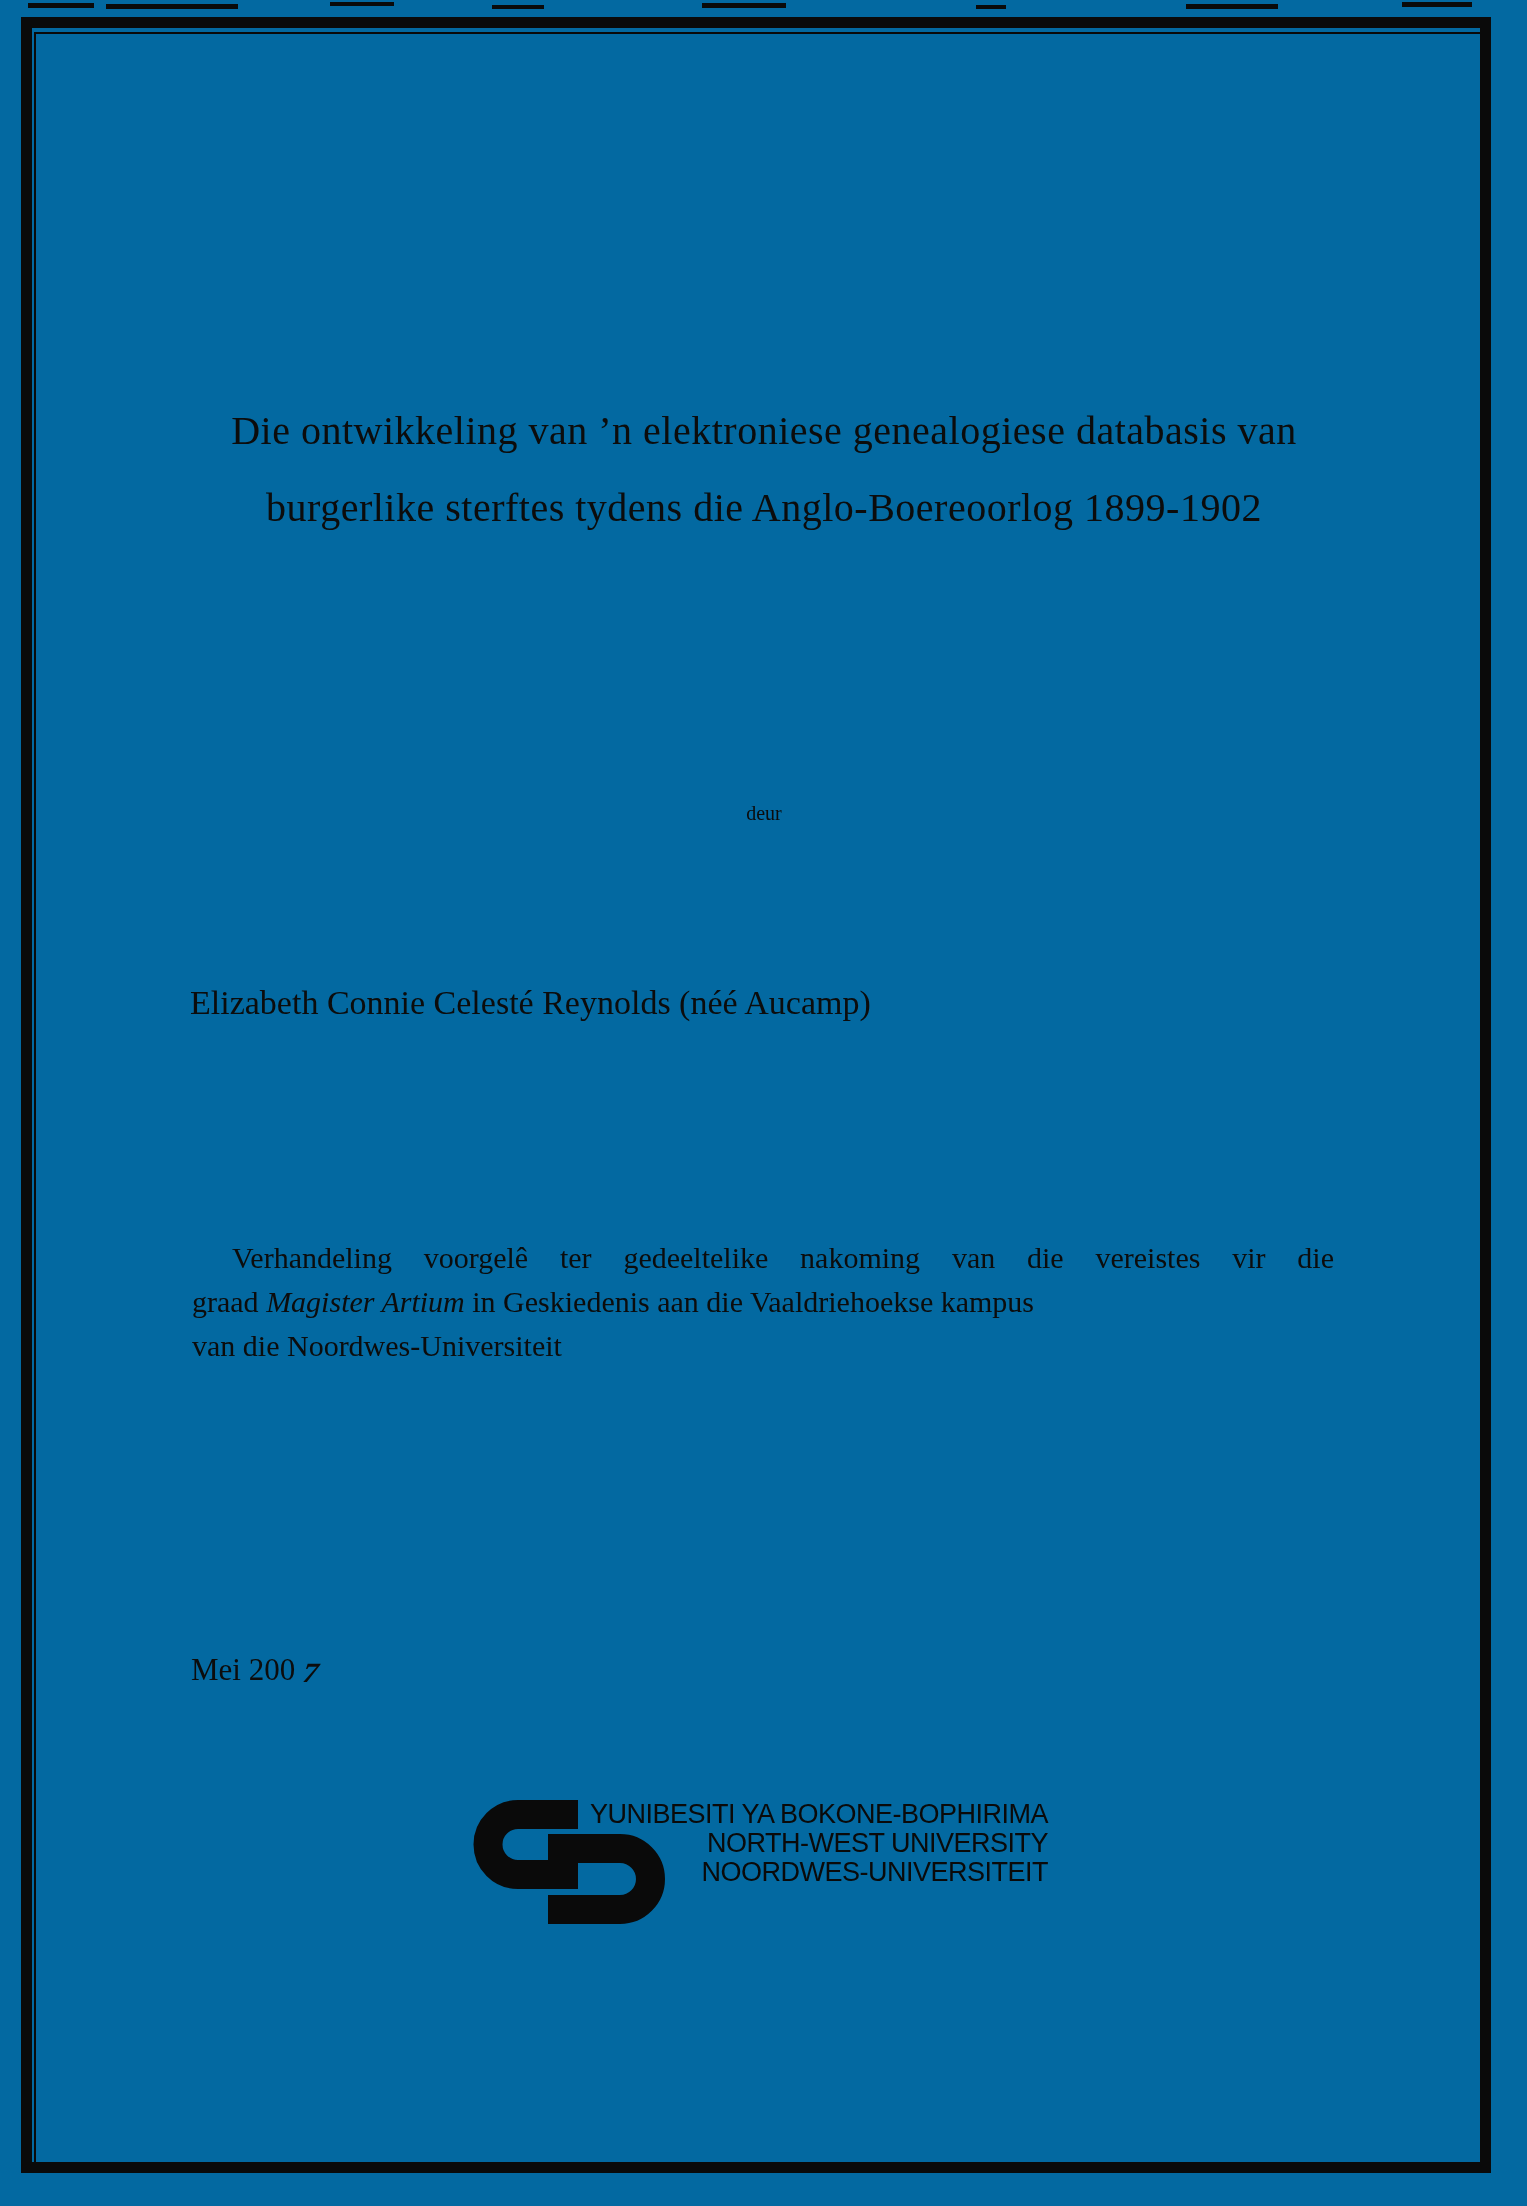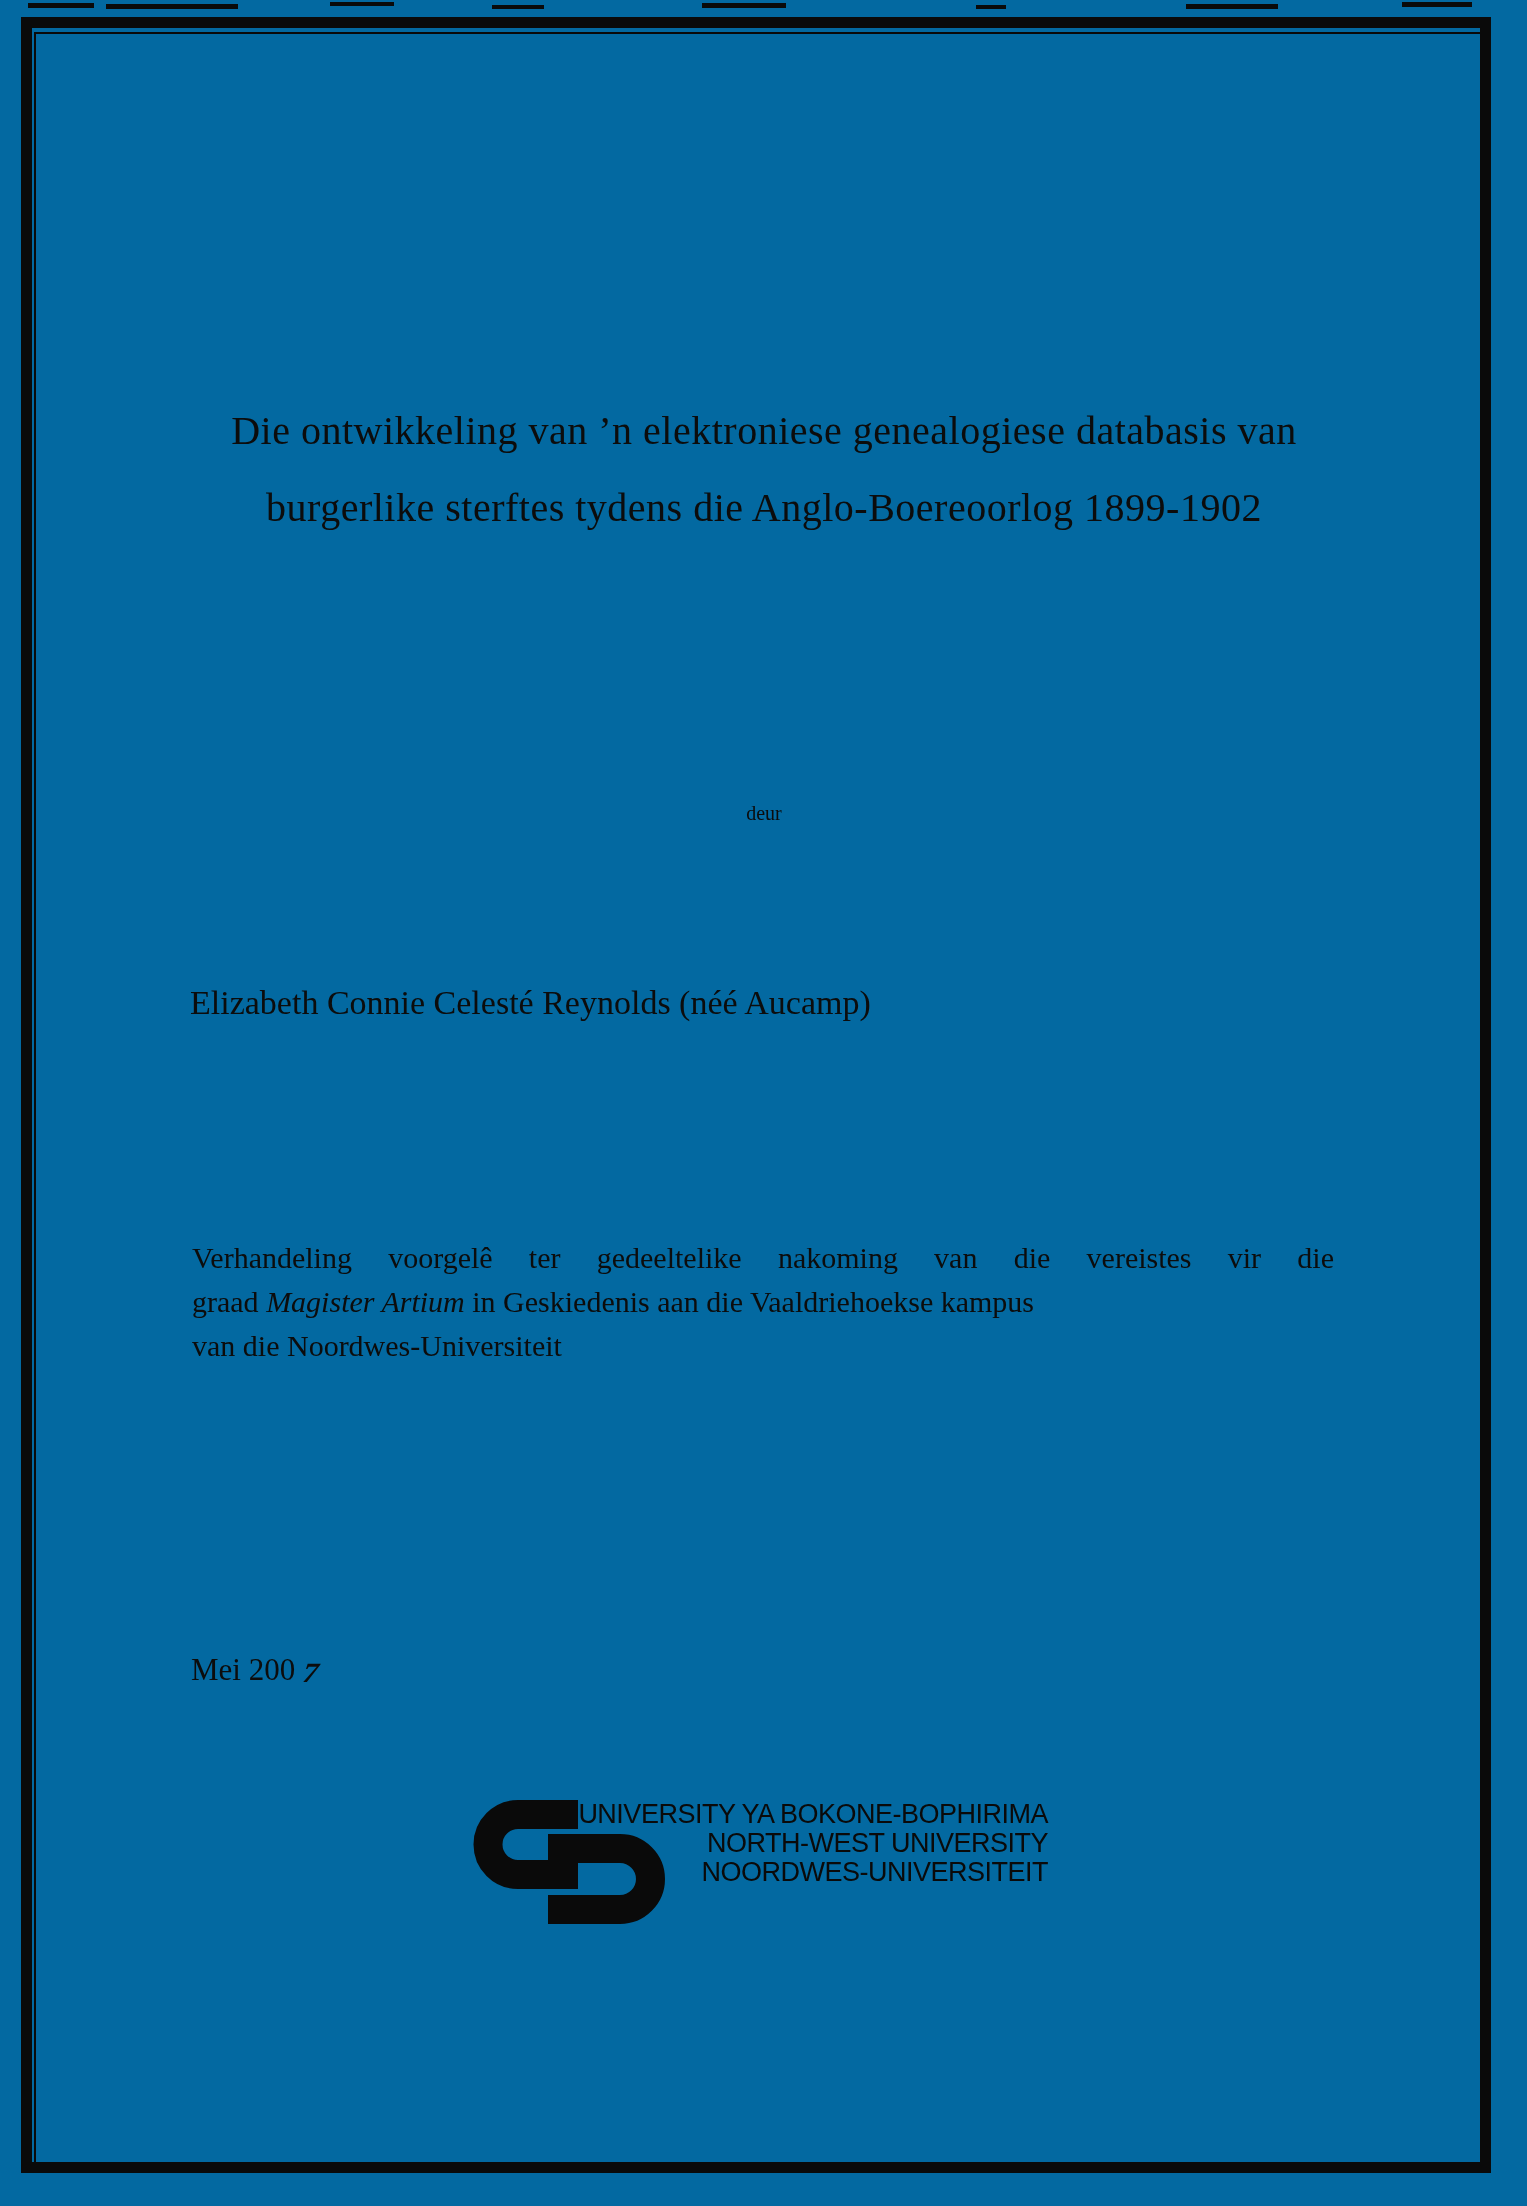--- a/index.html
+++ b/index.html
@@ -52,20 +52,21 @@
   }
   .statement-block {
     position: absolute;
     left: 192px; top: 1236px; width: 1142px;
     font-size: 30px;
     line-height: 44px;
   }
   .statement-line1 {
     text-align: justify;
     text-align-last: justify;
+    margin-left: 40px;
   }
   .statement-italic { font-style: italic; }
   .supervisor-block {
     position: absolute;
     left: 191px; top: 1642px;
     font-size: 31px;
     line-height: 55px;
   }
   .date-last-digit {
     display: inline-block;
@@ -123,18 +124,18 @@
     <div><span>Mei 200</span><span class="date-last-digit">7</span></div>
   </div>
 
   <svg class="logo-mark" width="212" height="136" viewBox="0 0 212 136" xmlns="http://www.w3.org/2000/svg">
 
     <path d="M 120 19.5 H 60 A 30 30 0 0 0 60 79.5 H 120" fill="none" stroke="#0a0a0a" stroke-width="29"></path>
 
     <path d="M 90 53.5 H 162 A 30.5 30.5 0 0 1 162 114.5 H 90" fill="none" stroke="#0a0a0a" stroke-width="29"></path>
   </svg>
   <div class="logo-text">
-    <div>UNIVERSITY YA BOKONE-BOPHIRIMA</div>
+    <div>YUNIBESITI YA BOKONE-BOPHIRIMA</div>
     <div>NORTH-WEST UNIVERSITY</div>
     <div>NOORDWES-UNIVERSITEIT</div>
   </div>
 
 </div>
 
 </body></html>

